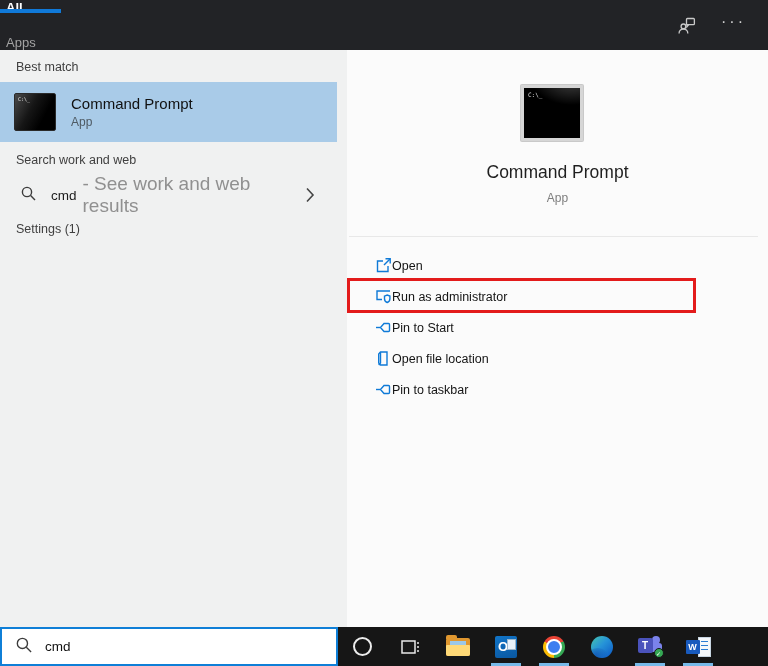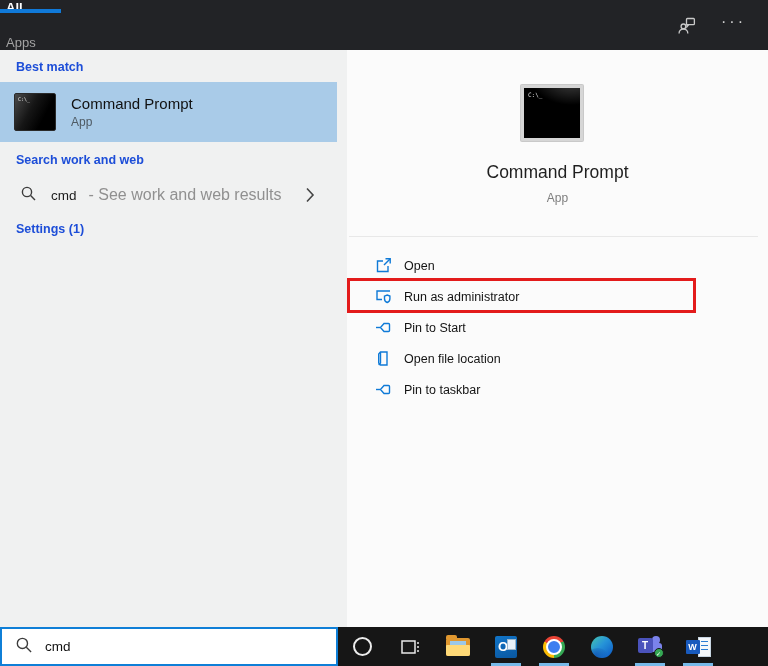--- a/index.html
+++ b/index.html
@@ -13,45 +13,45 @@
   .tab { position:relative; display:flex; align-items:center; font-size:13px; color:#a3a3a3; cursor:default; }
   .tab.active { color:#ffffff; font-weight:bold; }
   .tab.active::after { content:""; position:absolute; left:-8px; right:-8px; bottom:2px; height:4px; background:#1079d8; }
   .tab .dd-arrow { width:0; height:0; border-left:5px solid transparent; border-right:5px solid transparent; border-top:5px solid #c7c7c7; margin-left:7px; }
   .header-right { margin-left:auto; display:flex; align-items:center; gap:24px; padding-right:22px; }
   .hicon { display:flex; align-items:center; justify-content:center; }
   .ellipsis { color:#cfcfcf; font-size:16px; letter-spacing:3px; line-height:1; padding-bottom:6px; }
 
   
   .left-panel { position:absolute; top:50px; left:0; width:347px; bottom:39px; background:#f0f1f1; }
-  .section-label { position:absolute; left:16px; font-size:12.5px; font-weight:bold; color:#1d4ed8; }
+  .section-label { position:absolute; left:16px; font-size:12.5px; font-weight:normal; color:#404040; }
   .best-row { position:absolute; top:32px; left:0; width:337px; height:60px; background:#a9cbe8; display:flex; align-items:center; cursor:default; }
   .cmd-icon-small { position:relative; width:42px; height:38px; margin-left:14px; background:linear-gradient(118deg,#4a4a4a 0%,#161616 40%,#000 70%); border:1px solid #2a2a2a; border-radius:2px; }
   .cmd-icon-small::before { content:"C:\\_"; position:absolute; top:2px; left:3px; font-size:5px; color:#e6e6e6; font-family:"DejaVu Sans Mono",monospace; }
   .best-texts { margin-left:15px; }
   .best-title { font-size:15px; color:#111; }
   .best-type { font-size:12px; color:#4e5a63; margin-top:3px; }
   .web-row { position:absolute; top:128px; left:0; width:337px; height:34px; display:flex; align-items:center; cursor:default; }
   .web-row .mag { margin-left:20px; }
   .web-query { margin-left:14px; font-size:13.5px; color:#1b1b1b; }
-  .web-suffix { margin-left:12px; font-size:16px; color:#909090; }
+  .web-suffix { margin-left:6px; font-size:19px; color:#909090; }
   .web-chevron { margin-left:auto; margin-right:22px; display:flex; align-items:center; }
 
   
   .right-panel { position:absolute; top:50px; left:347px; right:0; bottom:39px; background:#fbfbfb; }
   .big-icon { position:absolute; top:35px; left:174px; width:62px; height:56px; background:#000; border:3px solid #d6d6d6; border-radius:1px; box-shadow:0 0 0 1px #c9c9c9; }
   .big-icon::before { content:""; position:absolute; inset:0; background:radial-gradient(120% 90% at 85% -20%, rgba(255,255,255,0.28), rgba(255,255,255,0) 60%); }
   .big-icon::after { content:"C:\\_"; position:absolute; top:3px; left:4px; font-size:6px; color:#ddd; font-family:"DejaVu Sans Mono",monospace; }
   .preview-title { position:absolute; top:112px; left:0; right:0; text-align:center; font-size:17.5px; color:#1f1f1f; }
   .preview-type { position:absolute; top:141px; left:0; right:0; text-align:center; font-size:12px; color:#7e7e7e; }
   .divider { position:absolute; top:186px; left:2px; right:10px; height:1px; background:#e8e8e8; }
   .actions { position:absolute; top:200px; left:0; right:0; }
   .action-row { height:31px; display:flex; align-items:center; cursor:default; }
   .action-row .aicon { width:17px; height:17px; margin-left:28px; display:flex; align-items:center; justify-content:center; }
-  .action-label { margin-left:12px; font-size:12.5px; color:#141414; }
+  .action-label { font-size:12.5px; color:#141414; }
   .red-box { position:absolute; top:228px; left:0px; width:349px; height:35px; border:3px solid #e31b1b; pointer-events:none; }
 
   
   .search-box { position:absolute; left:0; top:627px; width:338px; height:39px; background:#ffffff; border:2px solid #0f7fd7; display:flex; align-items:center; }
   .search-box .mag { margin-left:13px; }
   .search-input { flex:1; margin-left:12px; margin-right:8px; border:none; outline:none; background:transparent; font-size:13.5px; color:#111; font-family:"Liberation Sans",sans-serif; }
 
   
   .taskbar { position:absolute; left:338px; top:627px; right:0; height:39px; background:#161616; display:flex; }
   .slot { width:48px; height:39px; position:relative; display:flex; align-items:center; justify-content:center; cursor:default; }

